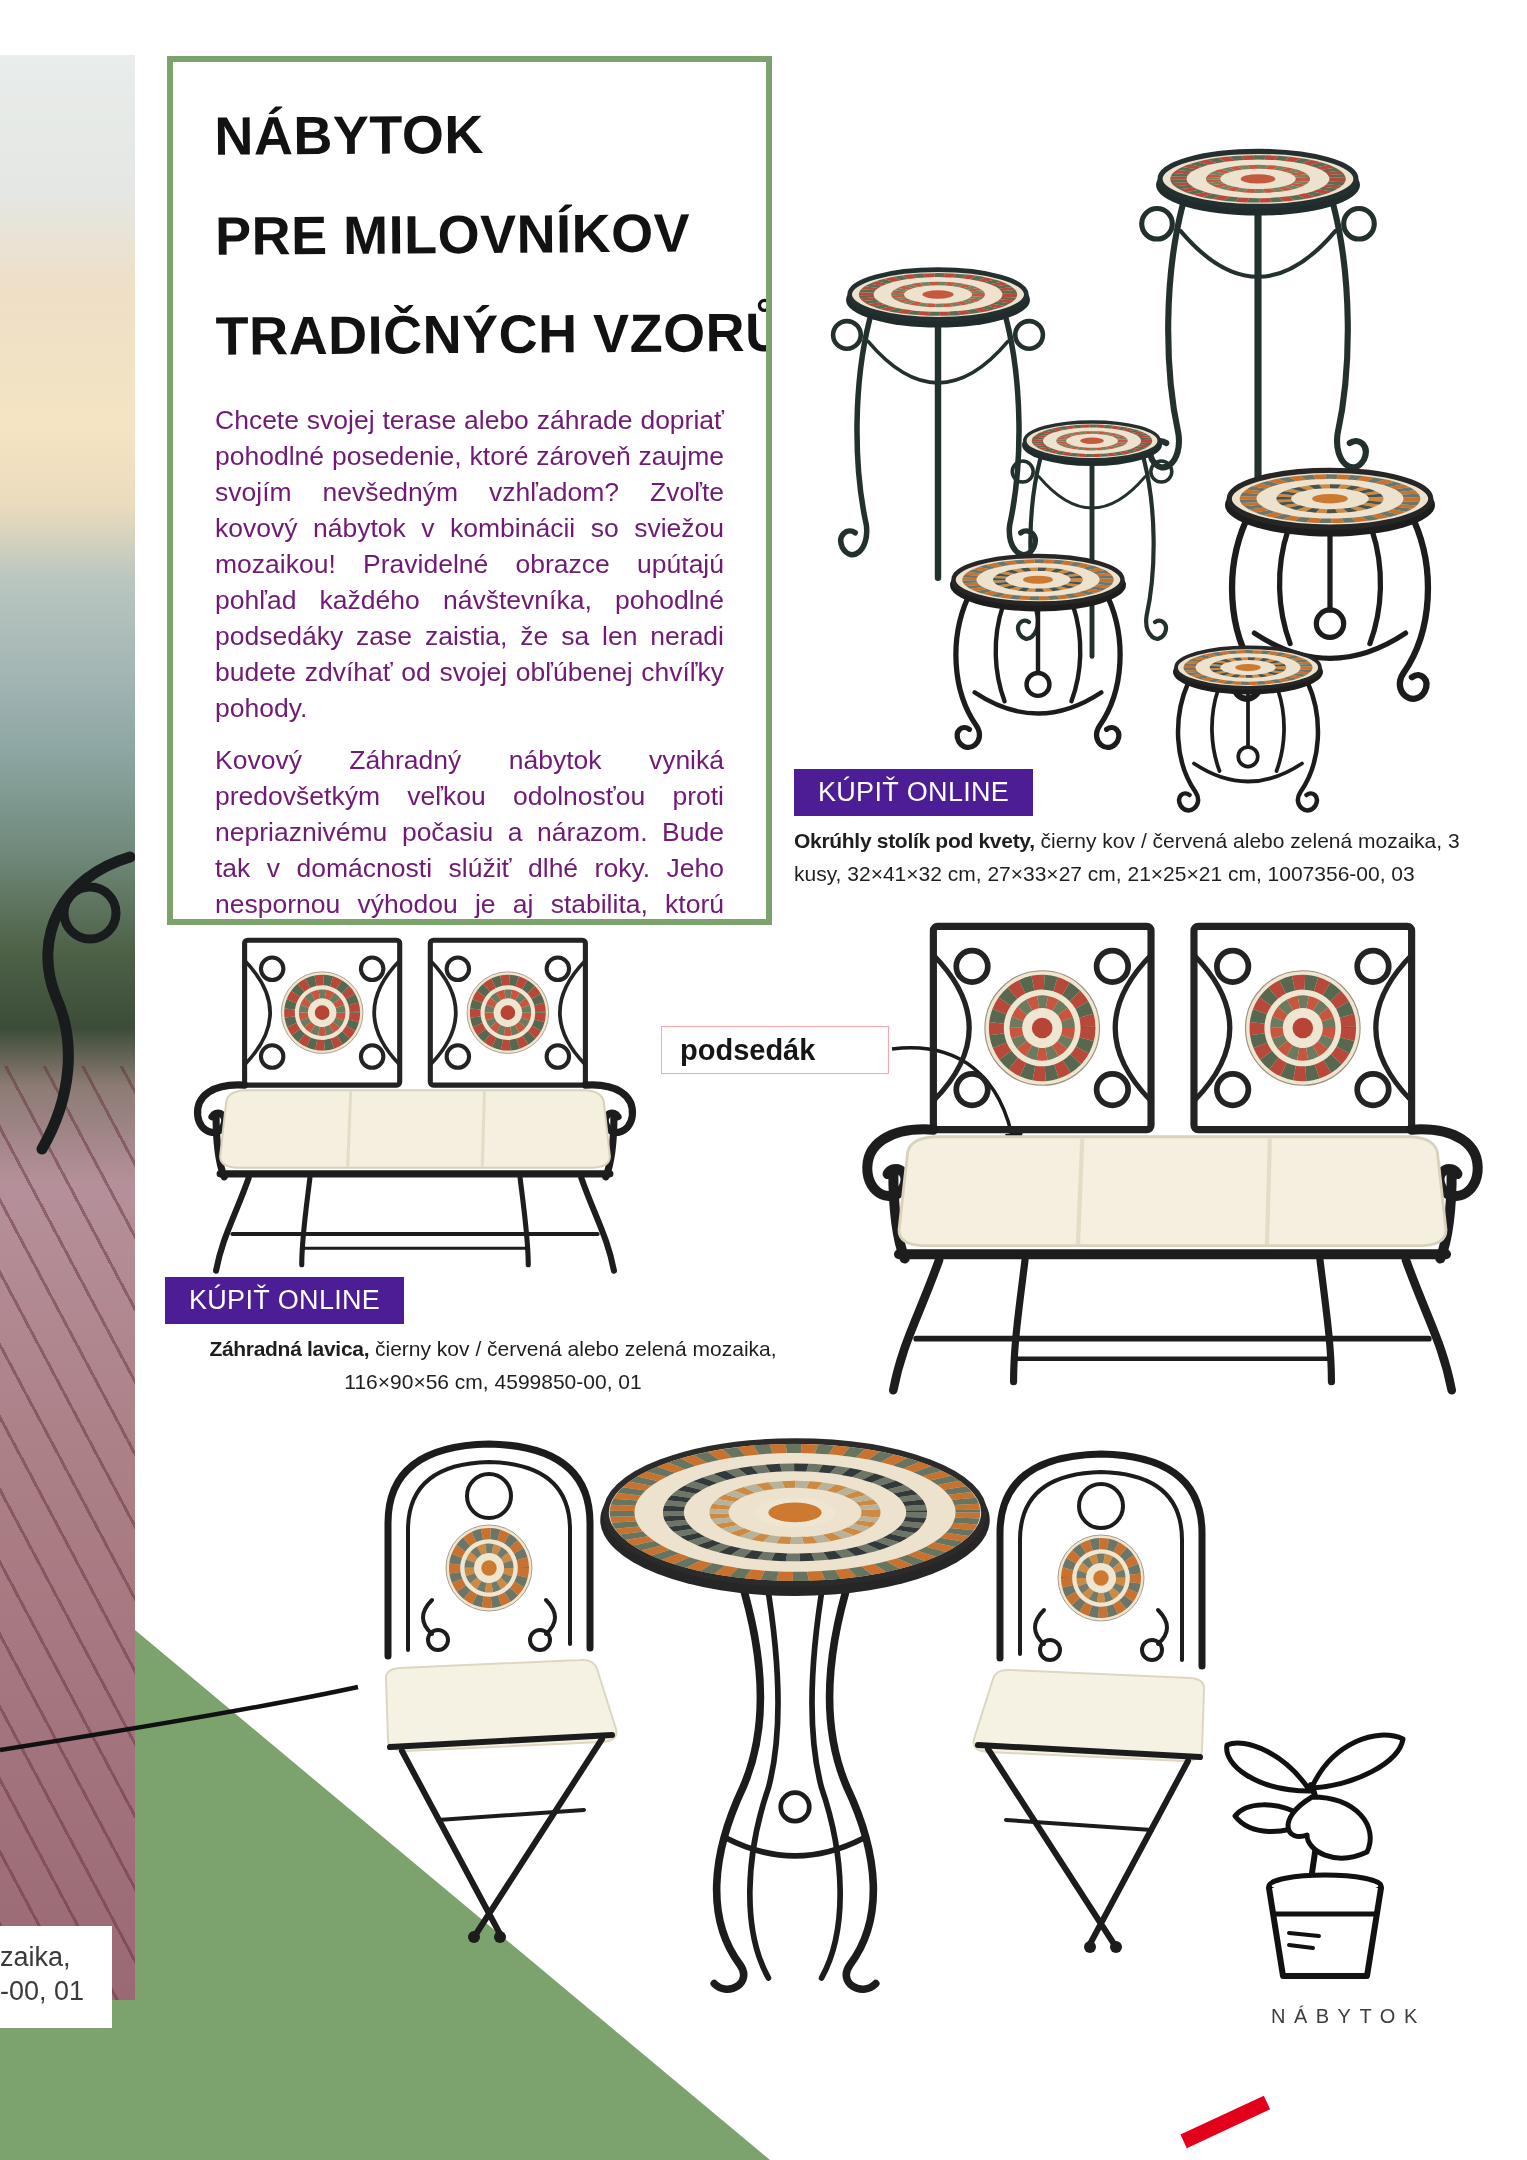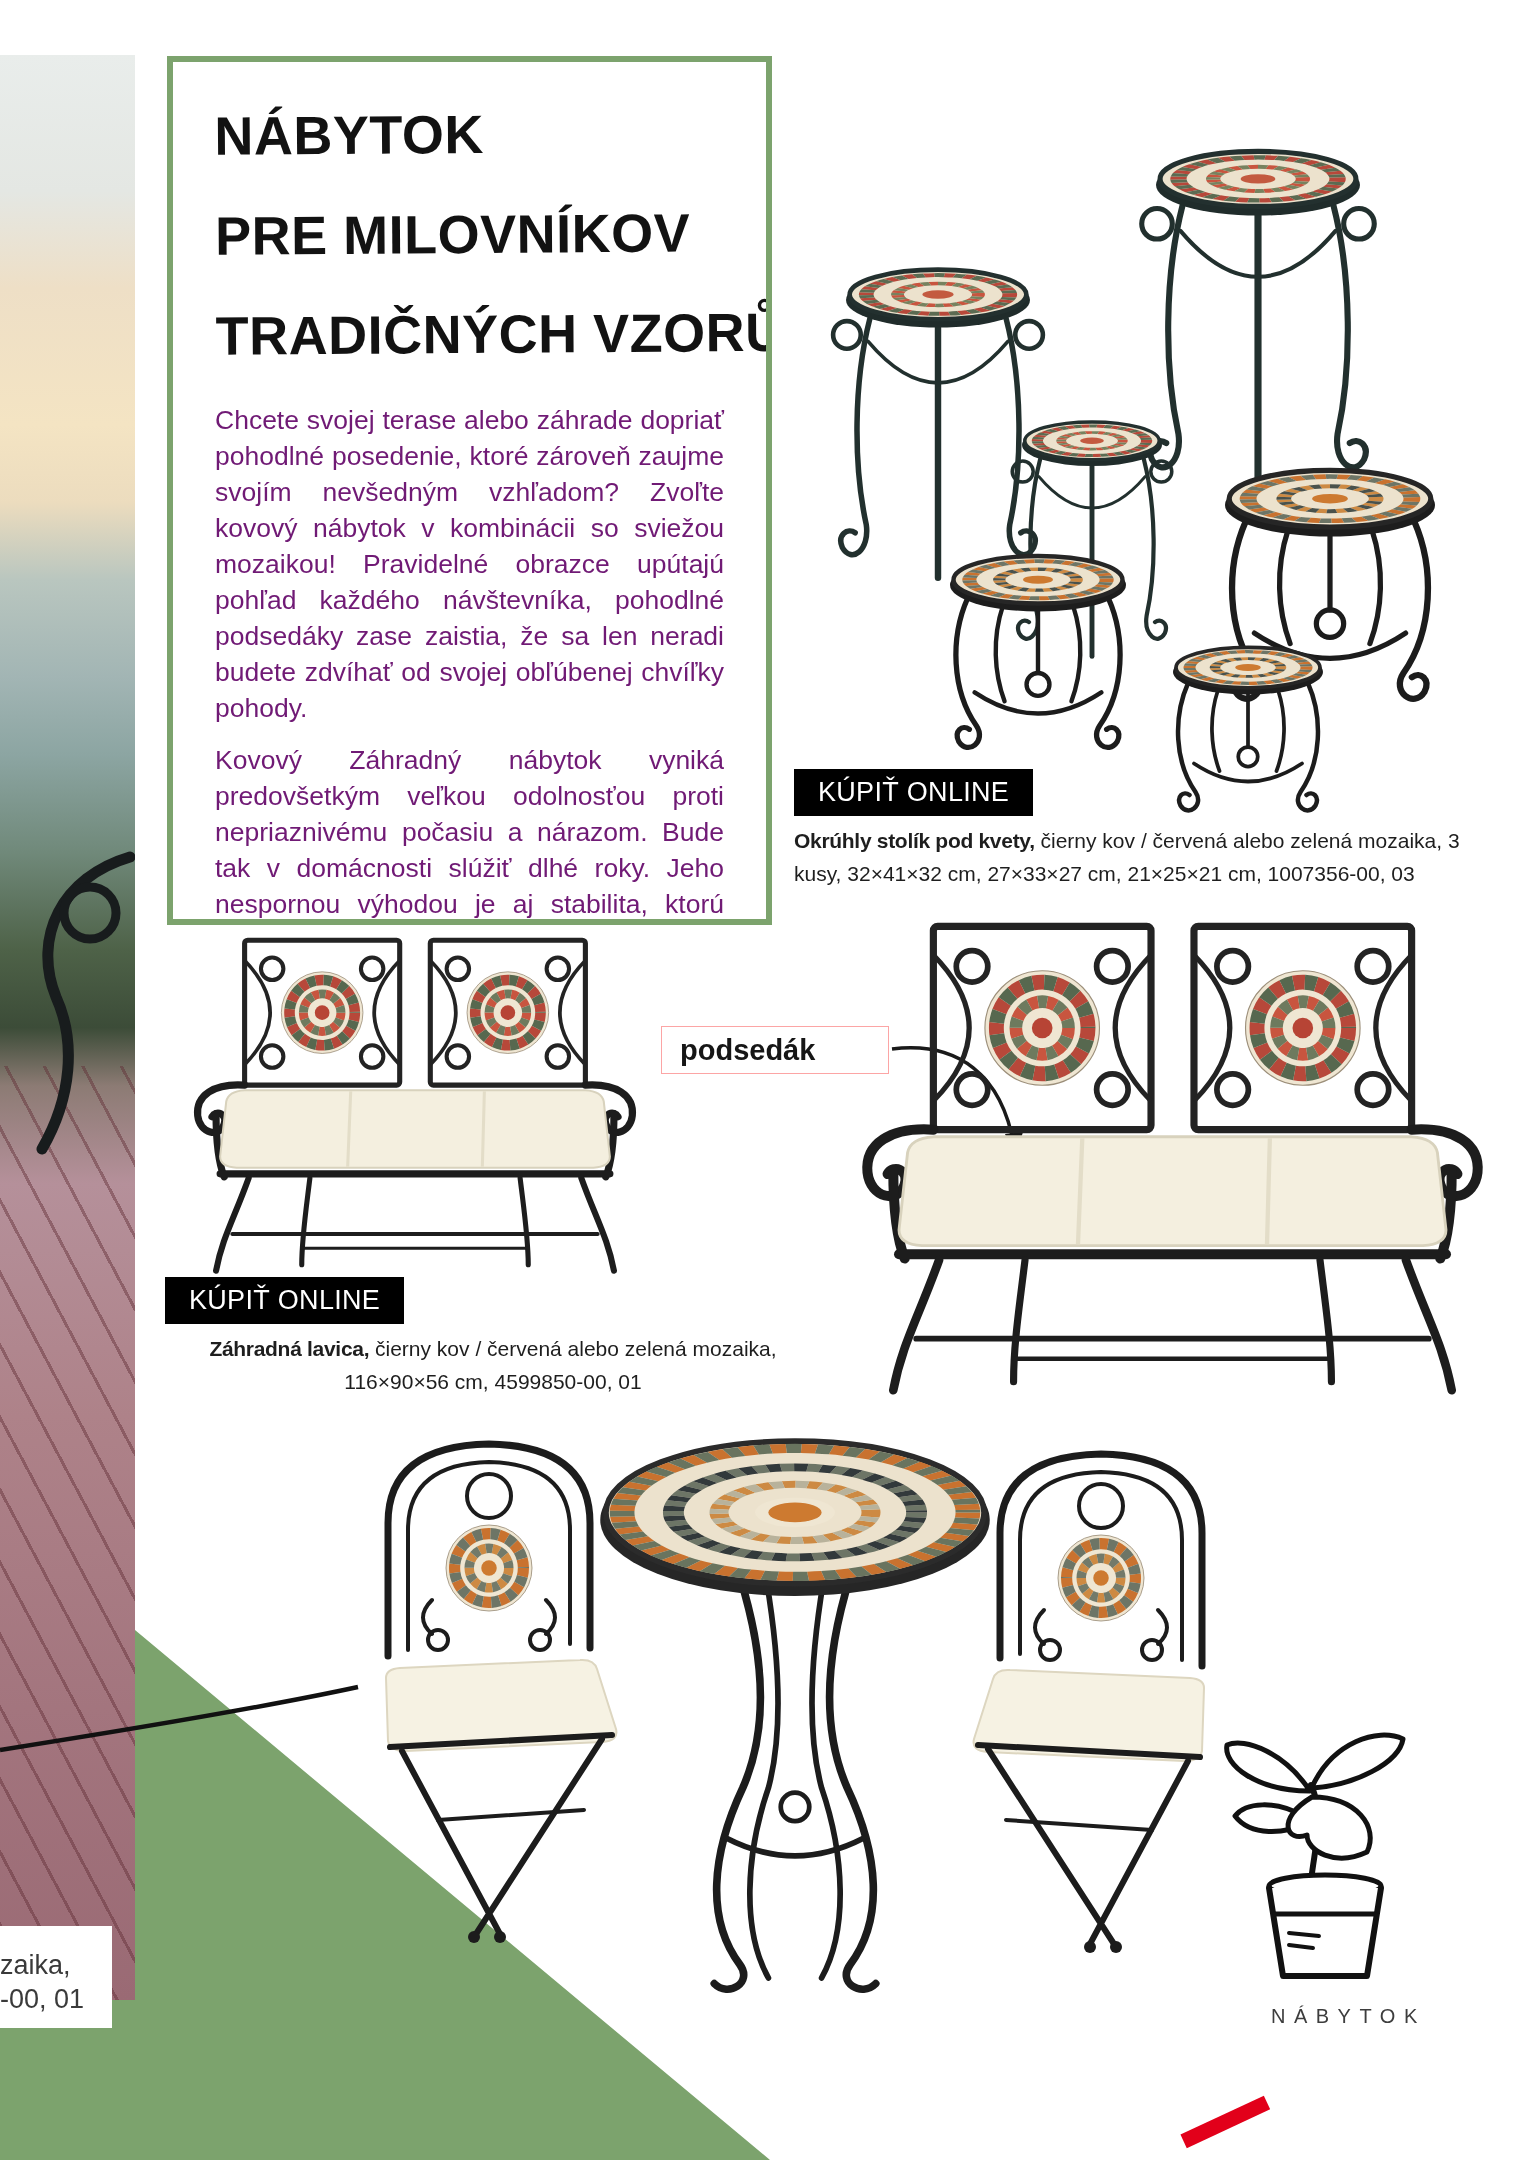--- a/index.html
+++ b/index.html
@@ -34,42 +34,42 @@
     left:167px; top:56px; width:605px; height:869px; z-index:4;
     border:6px solid #7ca36d; background:#fff; padding:22px 42px 0 42px; overflow:hidden;
   }
   .intro-title { font-weight:bold; font-size:54px; line-height:100px; letter-spacing:.5px; color:#121212; transform:rotate(-.4deg); margin-bottom:18px; }
   .intro-title span { display:block; white-space:nowrap; }
   .intro-box p { font-size:26.5px; line-height:36px; text-align:justify; color:#701a75; margin-bottom:16px; }
 
   
   .badge {
     display:inline-flex; align-items:center; height:47px; padding:0 24px;
-    background:#000000; color:#fff; font-size:27px; letter-spacing:.3px; z-index:5;
+    background:#4c1d95; color:#fff; font-size:27px; letter-spacing:.3px; z-index:5;
   }
   .badge-1 { left:794px; top:769px; }
   .badge-2 { left:165px; top:1277px; }
 
   
   .prod-text { font-size:21px; line-height:33px; color:#1e1e1e; z-index:5; }
   .prod-text b { letter-spacing:-.3px; }
   .prod-1 { left:794px; top:824px; width:676px; }
   .prod-2 { left:163px; top:1332px; width:660px;text-align:center; }
 
   
   .callout {
     left:661px; top:1026px; width:228px; height:48px; z-index:5;
     border:1px solid #fca5a5; background:#fff; display:flex; align-items:center;
     padding-left:18px; font-weight:bold; font-size:29px; color:#161616;
   }
 
   
   .cutoff {
     left:0; top:1926px; width:112px; height:102px; background:#fff; z-index:6;
-    font-size:27px; line-height:34px; color:#3a3a3a; padding-top:22px;
+    font-size:27px; line-height:34px; color:#3a3a3a; padding-top:14px;
   }
 
   
   .logo { left:1175px; top:2003px; width:320px; height:140px; z-index:5; }
   .logo-brand { font-size:86px; font-weight:bold; color:#e2001a; letter-spacing:-4px; line-height:86px; display:inline-block; transform:scaleY(.98); }
   .logo-reg { font-size:22px; color:#e2001a; font-weight:bold; vertical-align:top; position:relative; top:6px; }
   .logo-slash { position:absolute; left:0px; top:92px; width:92px; height:15px; background:#e2001a; transform:rotate(-25deg); transform-origin:right center; }
   .logo-sub { display:block; margin:2px 0 0 96px; font-size:20px; letter-spacing:8.5px; color:#3d3d3d; }
 
   svg.sprite { position:absolute; width:0; height:0; }

